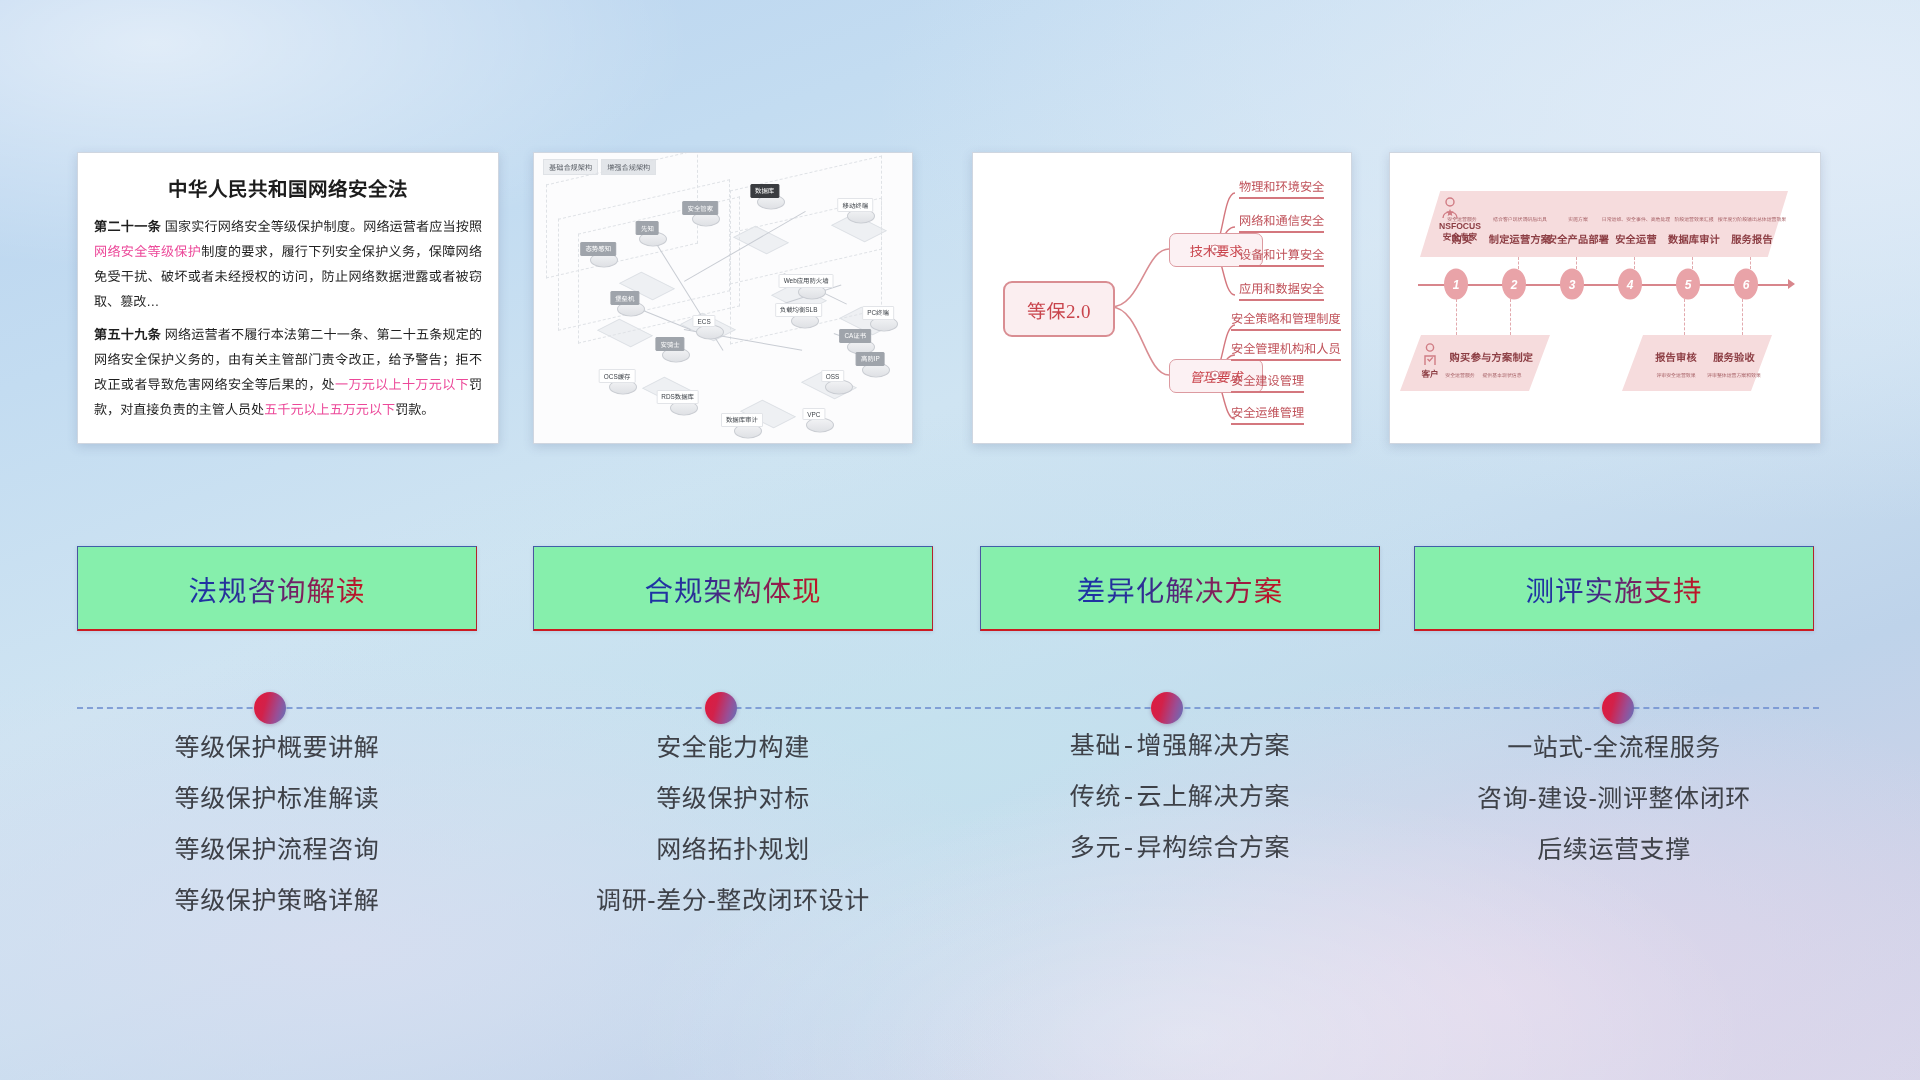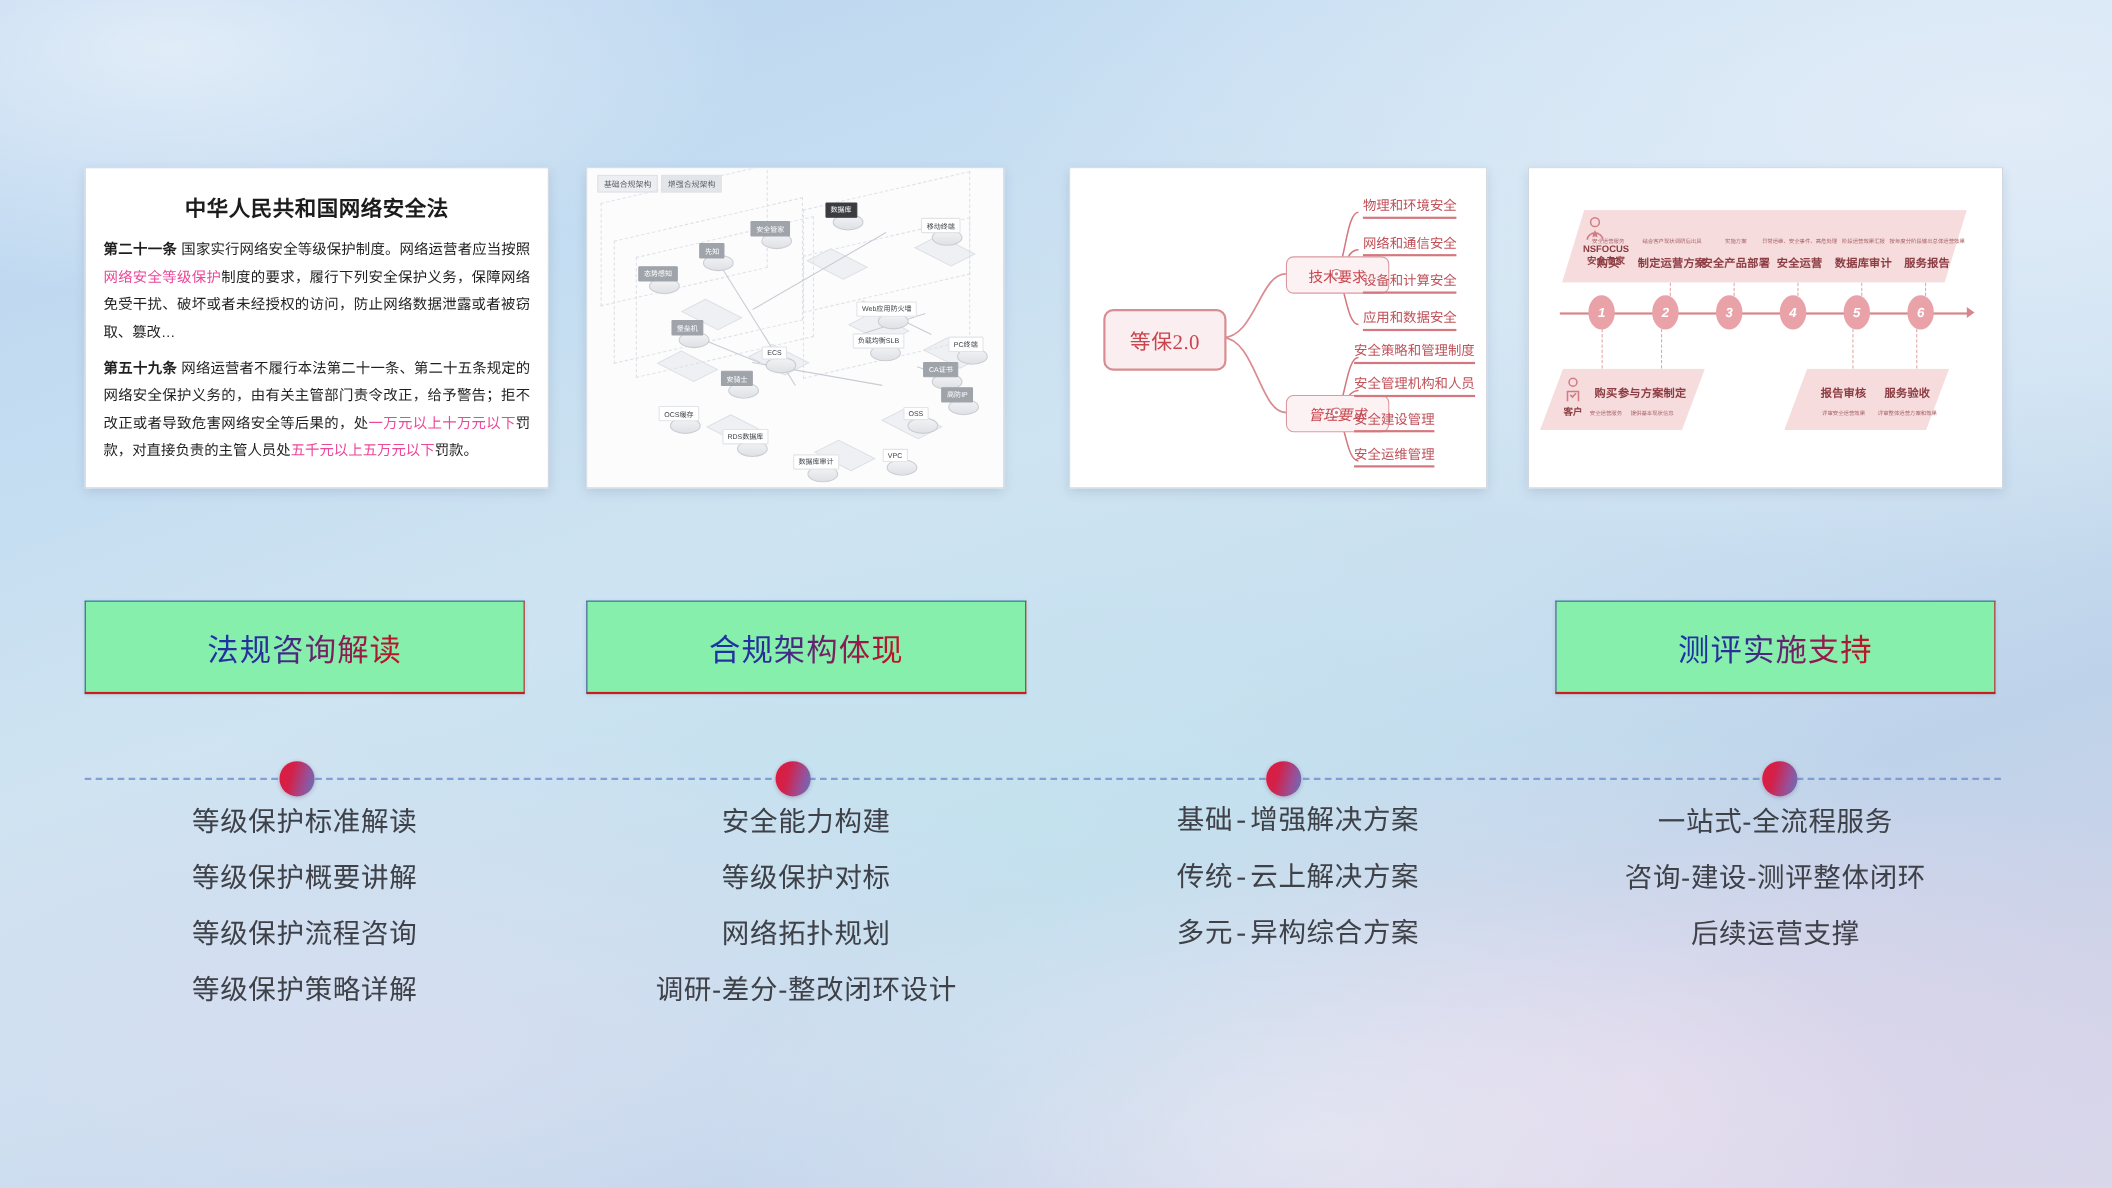--- a/index.html
+++ b/index.html
@@ -384,37 +384,40 @@
     </div>
   </div>
 
   <div class="heads">
     <div class="head h1">
       <span class="ht">法规咨询解读</span>
     </div>
     <div class="head h2">
       <span class="ht">合规架构体现</span>
     </div>
+    <div class="head h3">
+      <span class="ht">差异化解决方案</span>
+    </div>
     <div class="head h4">
       <span class="ht">测评实施支持</span>
     </div>
   </div>
 
   <div class="tlrow">
     <div class="dash"></div>
     <div class="dot" style="left:270px;"></div>
     <div class="dot" style="left:721px;"></div>
     <div class="dot" style="left:1167px;"></div>
     <div class="dot" style="left:1618px;"></div>
   </div>
 
   <div class="cols">
     <div class="col c1">
+      <div class="li">等级保护概要讲解</div>
       <div class="li">等级保护标准解读</div>
-      <div class="li">等级保护概要讲解</div>
       <div class="li">等级保护流程咨询</div>
       <div class="li">等级保护策略详解</div>
     </div>
     <div class="col c2">
       <div class="li">安全能力构建</div>
       <div class="li">等级保护对标</div>
       <div class="li">网络拓扑规划</div>
       <div class="li">调研-差分-整改闭环设计</div>
     </div>
     <div class="col c3">

